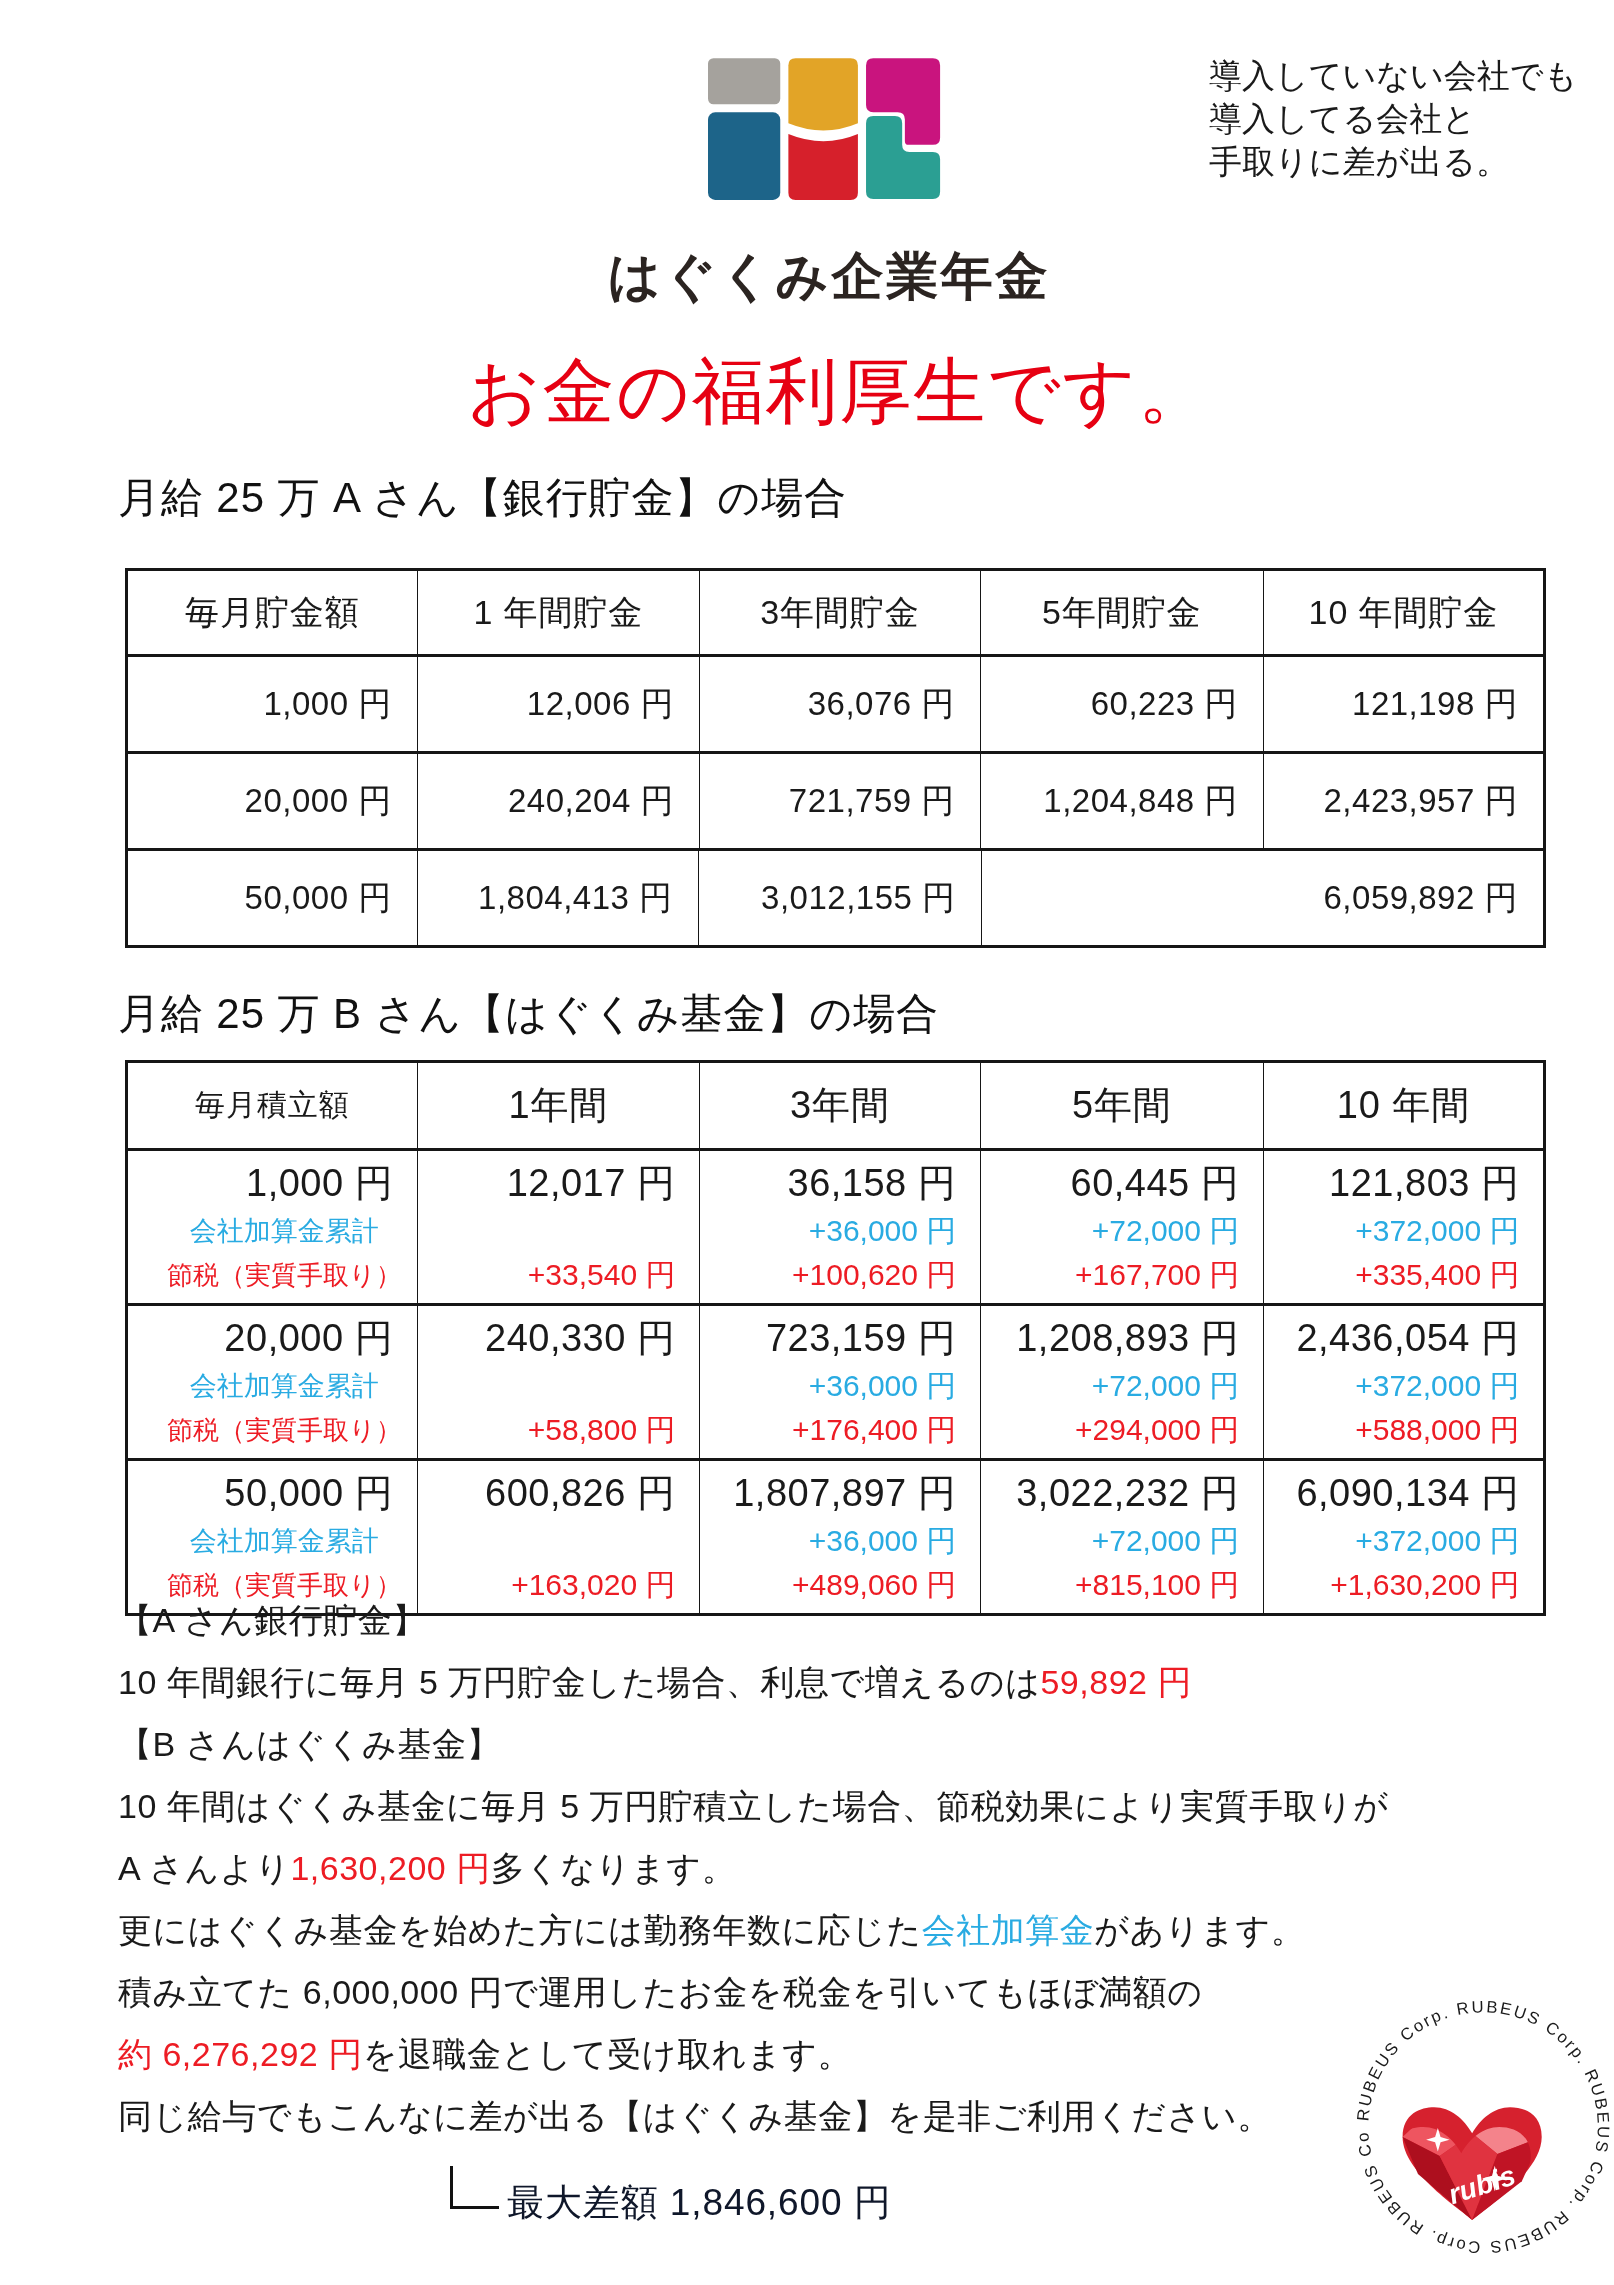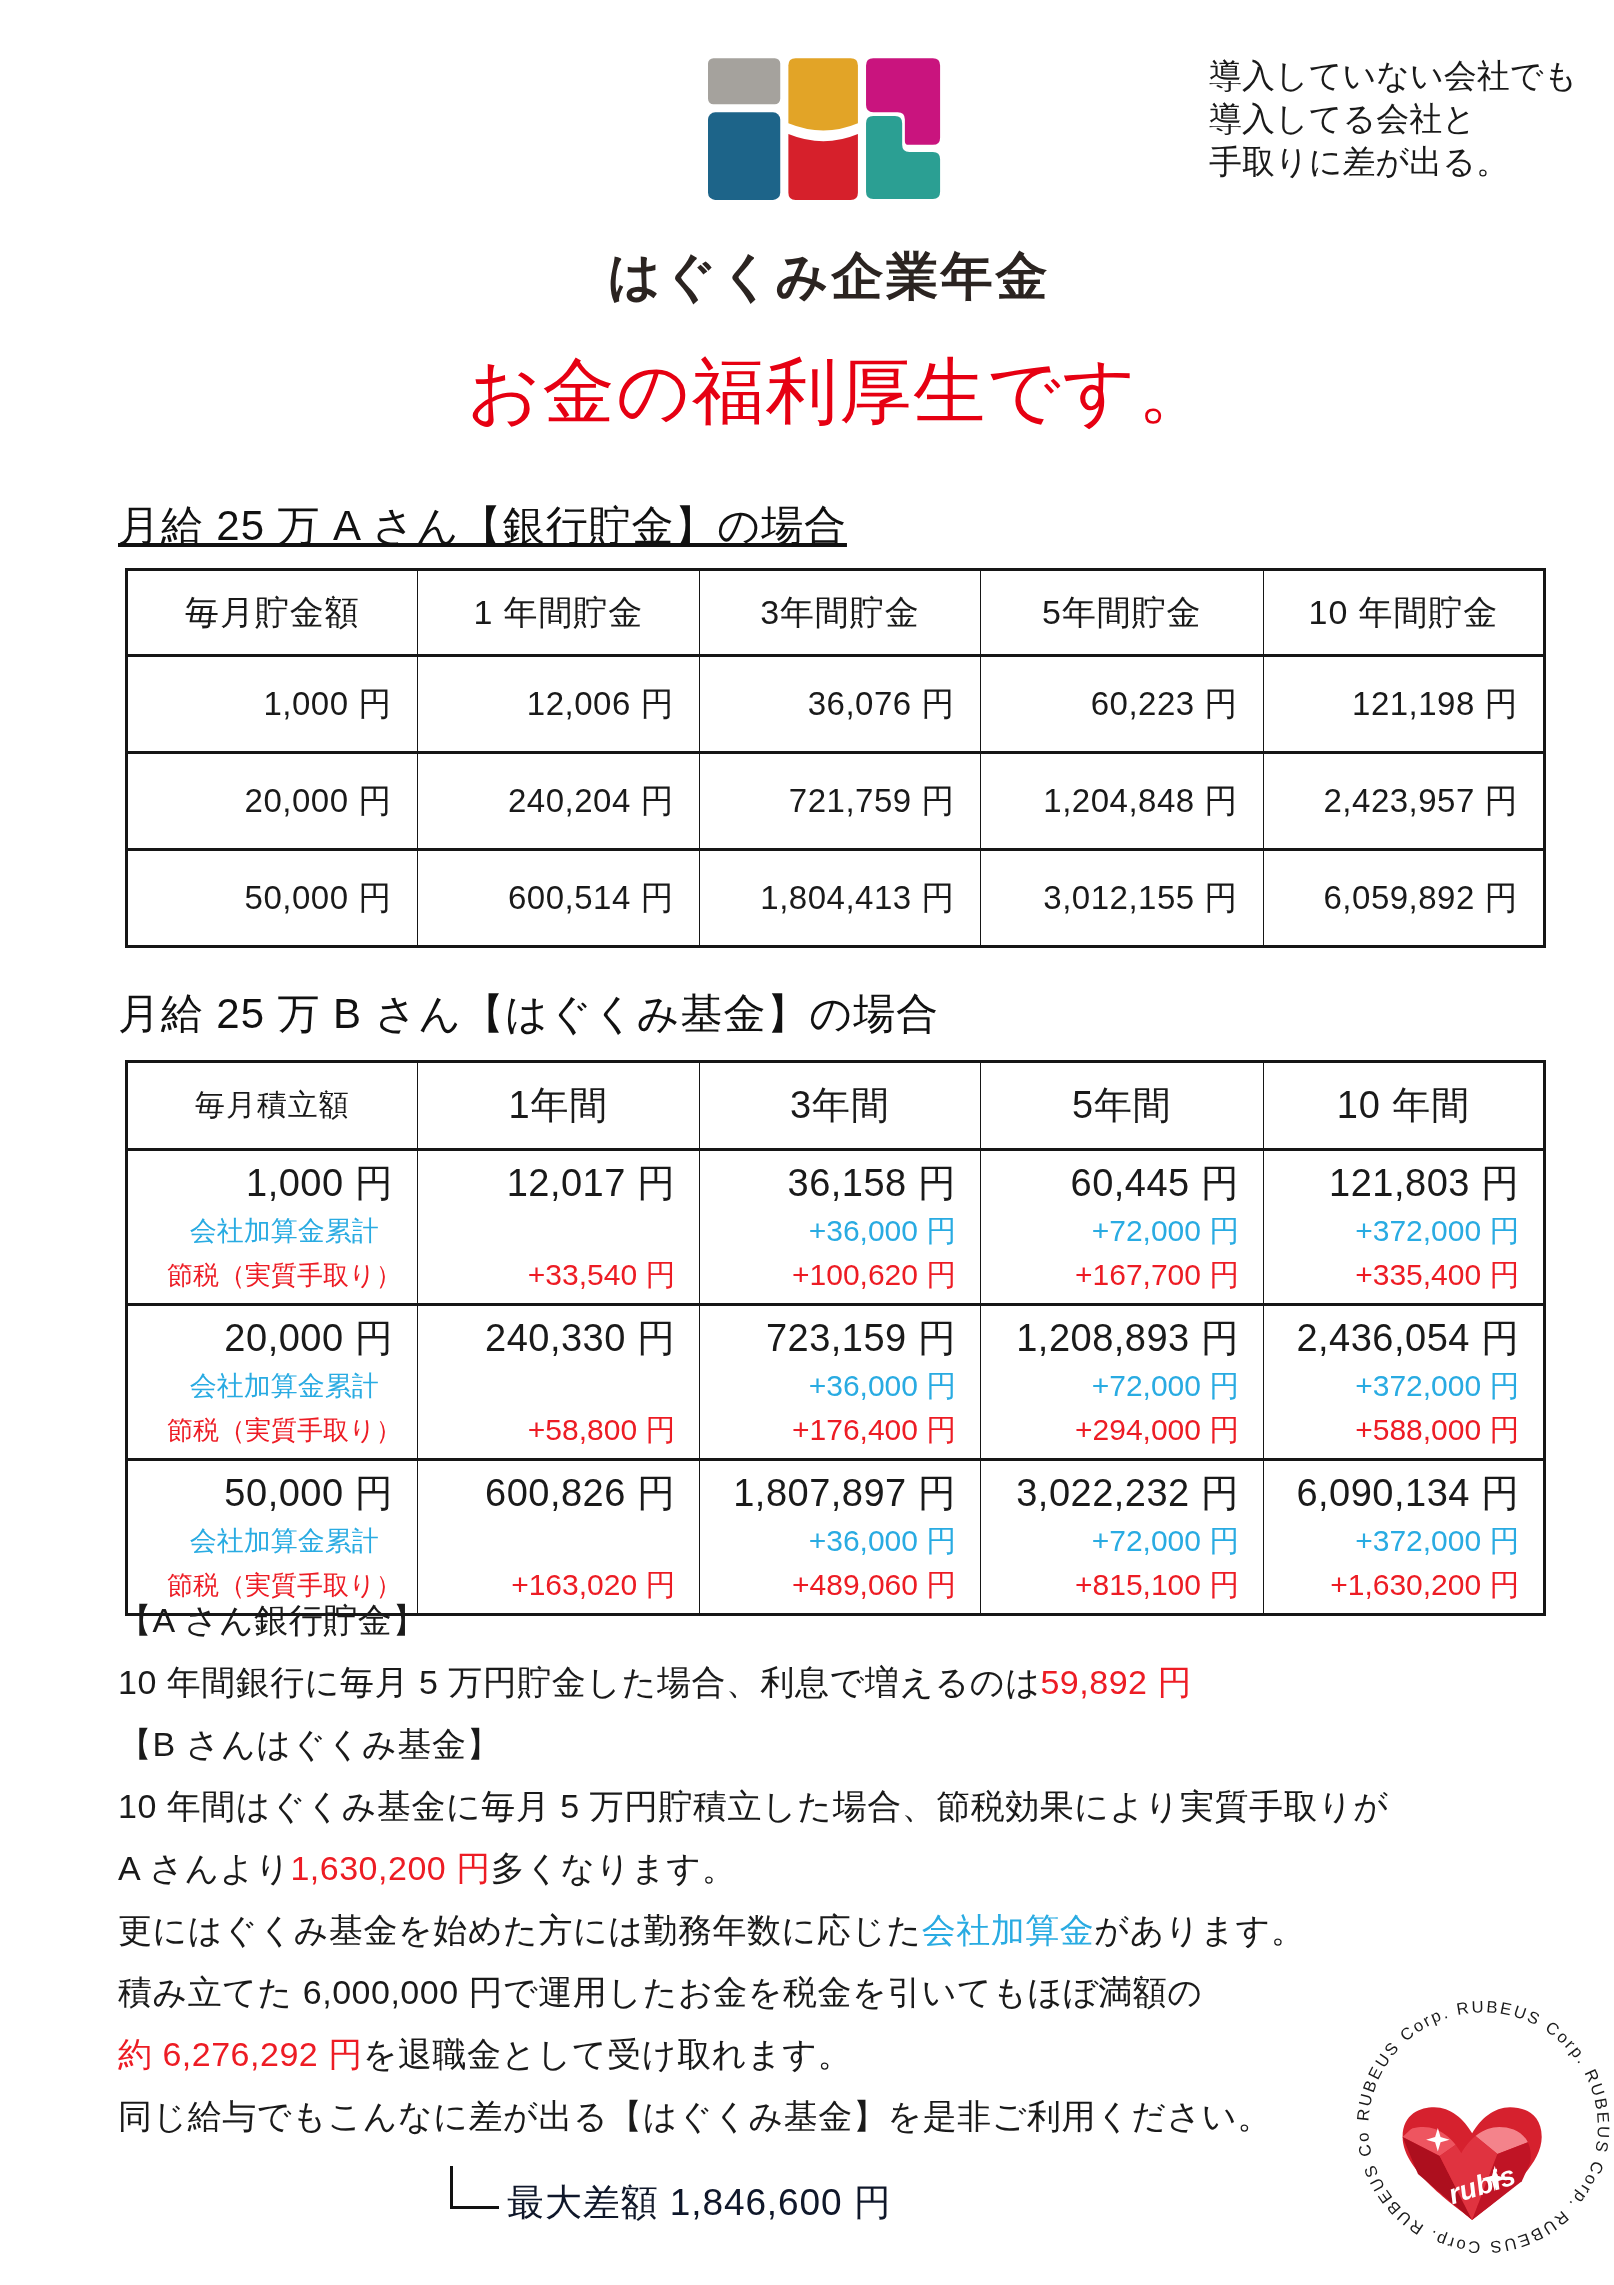--- a/index.html
+++ b/index.html
@@ -11,21 +11,21 @@
   .top-note{position:absolute;left:1209px;top:54px;font-size:33px;line-height:43px;white-space:nowrap;}
 
   
   .logo-mark{position:absolute;left:708px;top:58px;}
   .brand-text{position:absolute;left:485px;top:242px;width:688px;text-align:center;
               font-size:52px;font-weight:bold;letter-spacing:2.7px;color:#2b2421;white-space:nowrap;}
   .main-title{position:absolute;left:0;top:344px;width:1615px;text-align:center;transform:translateX(32px);
               font-size:72px;letter-spacing:1.8px;white-space:nowrap;}
 
   .section-heading{position:absolute;left:118px;font-size:42px;letter-spacing:0.9px;white-space:nowrap;color:#111;}
-  #heading-a{top:498px;text-decoration:underline;}
+  #heading-a{top:470px;}
   #heading-b{top:986px;}
 
   
   .tbl{position:absolute;left:125px;width:1421px;border:3.6px solid var(--bd);box-sizing:border-box;background:#fff;}
   #table-a{top:568px;}
   #table-b{top:1060px;}
   .trow{display:flex;}
   .trow.tdata{border-top:3.6px solid var(--bd);}
   .cell{box-sizing:border-box;border-left:1.8px solid var(--bd);display:flex;}
   .cell:first-child{border-left:none;}
@@ -102,21 +102,20 @@
       </div>
       <div class="trow tdata">
         <div class="cell td c0">20,000 円</div>
         <div class="cell td c1">240,204 円</div>
         <div class="cell td c2">721,759 円</div>
         <div class="cell td c3">1,204,848 円</div>
         <div class="cell td c4">2,423,957 円</div>
       </div>
       <div class="trow tdata">
         <div class="cell td c0">50,000 円</div>
-        <div class="cell td c1">600,514 円</div>
         <div class="cell td c2">1,804,413 円</div>
         <div class="cell td c3">3,012,155 円</div>
         <div class="cell td c4">6,059,892 円</div>
       </div>
     </div>
 
   <div id="heading-b" class="section-heading">月給 25 万 B さん【はぐくみ基金】の場合</div>
   <div id="table-b" class="tbl">
       <div class="trow">
         <div class="cell th c0">毎月積立額</div>

